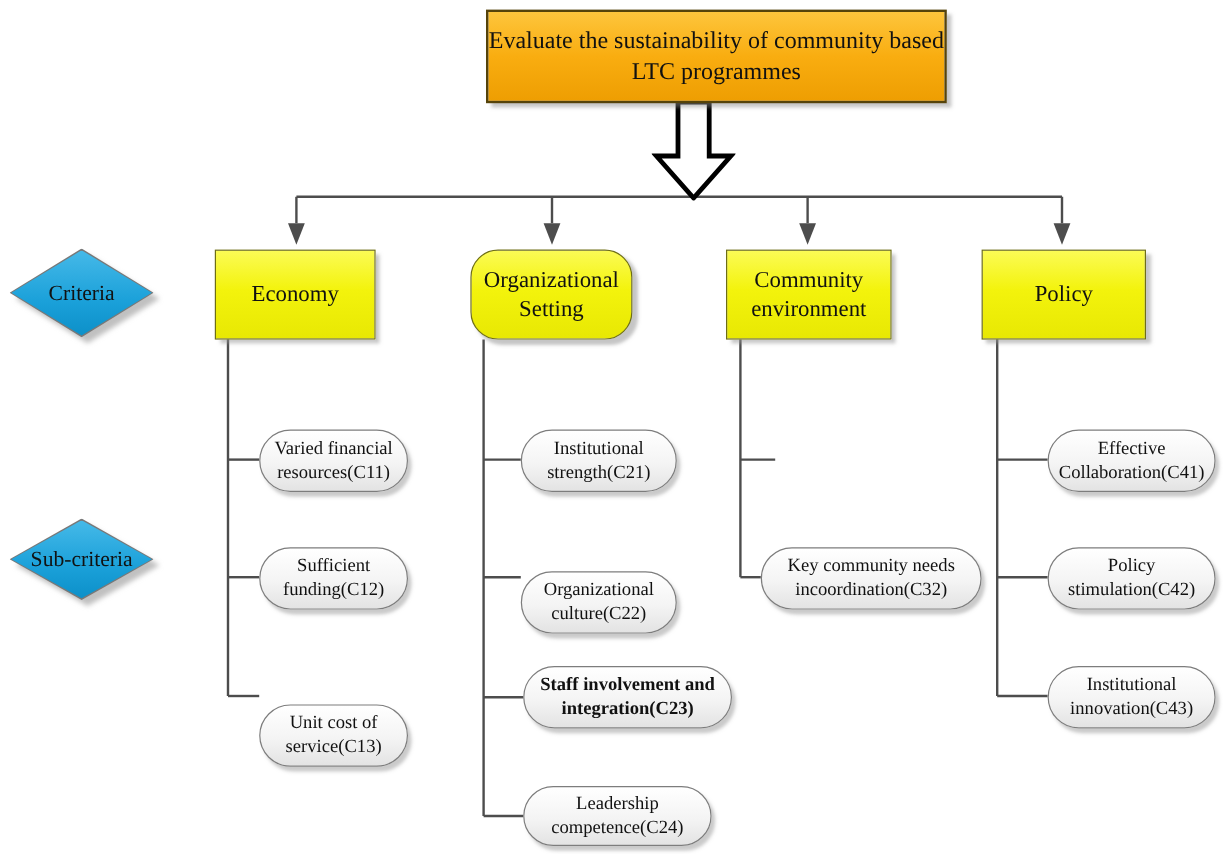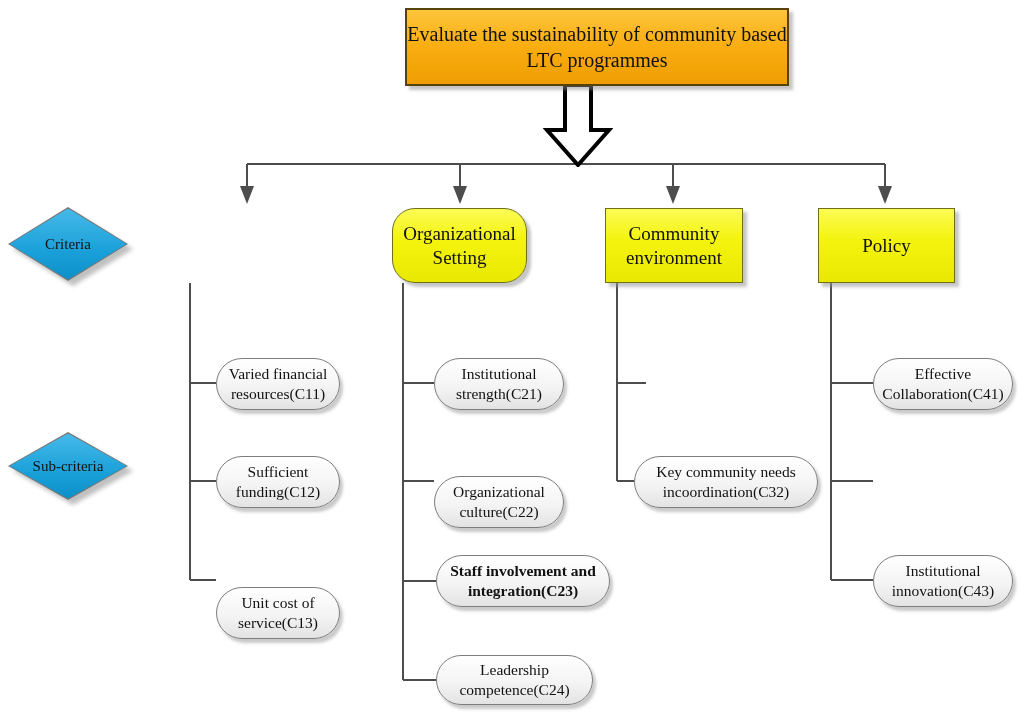--- a/index.html
+++ b/index.html
@@ -34,21 +34,21 @@
   .diamond .shape {
     position:absolute; inset:0;
     clip-path:polygon(50% 0,100% 50%,50% 100%,0 50%);
     background:#787878;
   }
   .diamond .shape-fill {
     position:absolute; inset:1.5px;
     clip-path:polygon(50% 0,100% 50%,50% 100%,0 50%);
     background:linear-gradient(180deg,#45b9e8 0%,#1aa0d9 60%,#0d90c8 100%);
   }
-  .diamond .lbl { position:relative; font-size:15px; z-index:1; }
+  .diamond .lbl { position:relative; font-size:18px; z-index:1; }
   svg.overlay { position:absolute; left:0; top:0; pointer-events:none; }
 </style>
 </head>
 <body>
 
 <div class="canvas">
 
   <svg class="overlay" width="1024" height="712" viewBox="0 0 1024 712">
     <g stroke="#4d4d4d" stroke-width="2" fill="none">
       <path d="M247 164 H885"></path>
@@ -93,20 +93,23 @@
     <div class="shape"></div>
     <div class="shape-fill"></div>
     <span class="lbl">Criteria</span>
   </div>
   <div class="node diamond" style="left:8px; top:432px; width:120px; height:68px;">
     <div class="shape"></div>
     <div class="shape-fill"></div>
     <span class="lbl">Sub-criteria</span>
   </div>
 
+  <div class="node crit-box" style="left:179px; top:208px; width:134px; height:75px;">
+    <span>Economy</span>
+  </div>
   <div class="node crit-box" style="left:392px; top:208px; width:135px; height:75px;border-radius:23px;">
     <span>Organizational Setting</span>
   </div>
   <div class="node crit-box" style="left:818px; top:208px; width:137px; height:75px;">
     <span>Policy</span>
   </div>
   <div class="node crit-box" style="left:605px; top:208px; width:138px; height:75px;">
     <span>Community environment</span>
   </div>
 
@@ -133,17 +136,20 @@
     <span>Leadership competence(C24)</span>
   </div>
 
   <div class="node stadium" style="left:634px; top:456px; width:184px; height:52px;">
     <span>Key community needs incoordination(C32)</span>
   </div>
 
   <div class="node stadium" style="left:873px; top:358px; width:140px; height:52px;">
     <span>Effective Collaboration(C41)</span>
   </div>
+  <div class="node stadium" style="left:873px; top:456px; width:140px; height:52px;">
+    <span>Policy stimulation(C42)</span>
+  </div>
   <div class="node stadium" style="left:873px; top:555px; width:140px; height:52px;">
     <span>Institutional innovation(C43)</span>
   </div>
 
 </div>
 
 </body></html>

